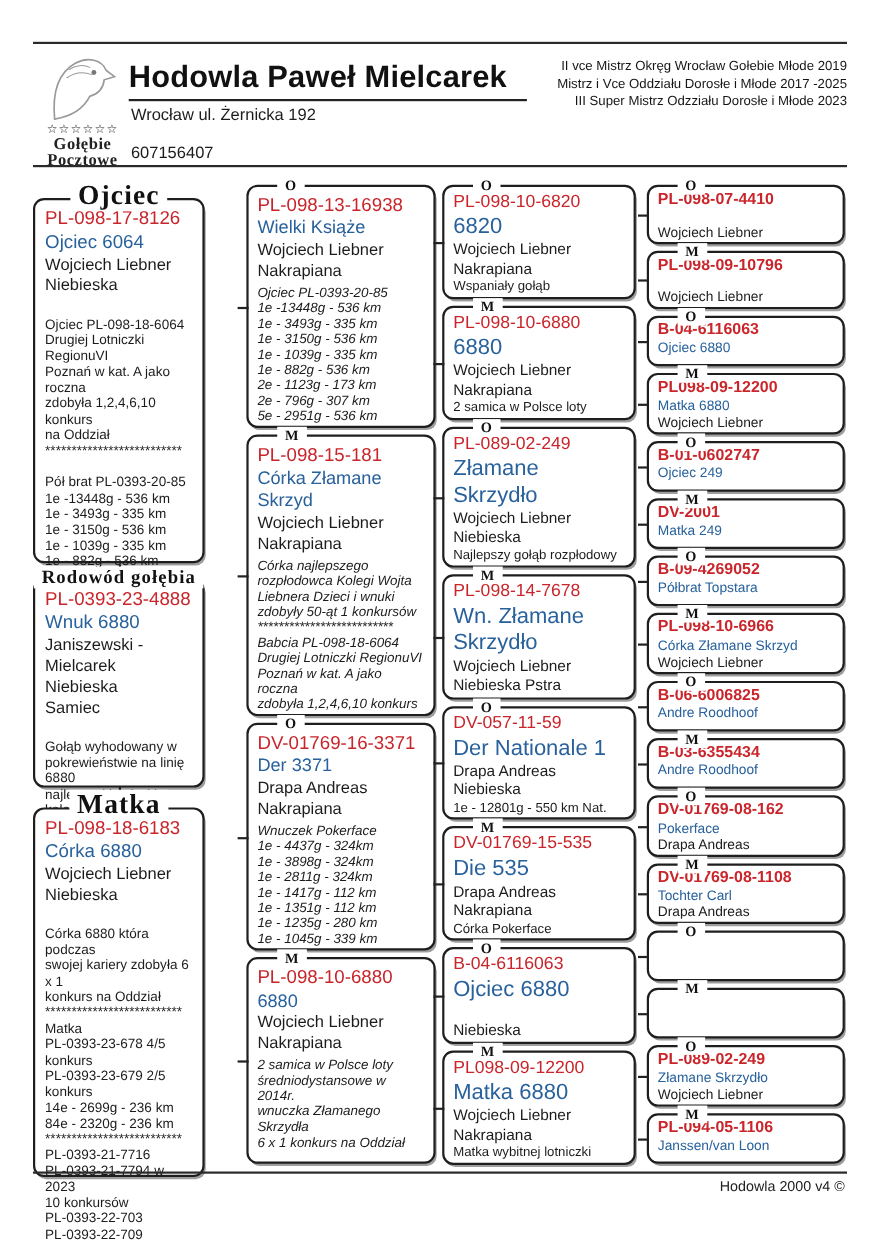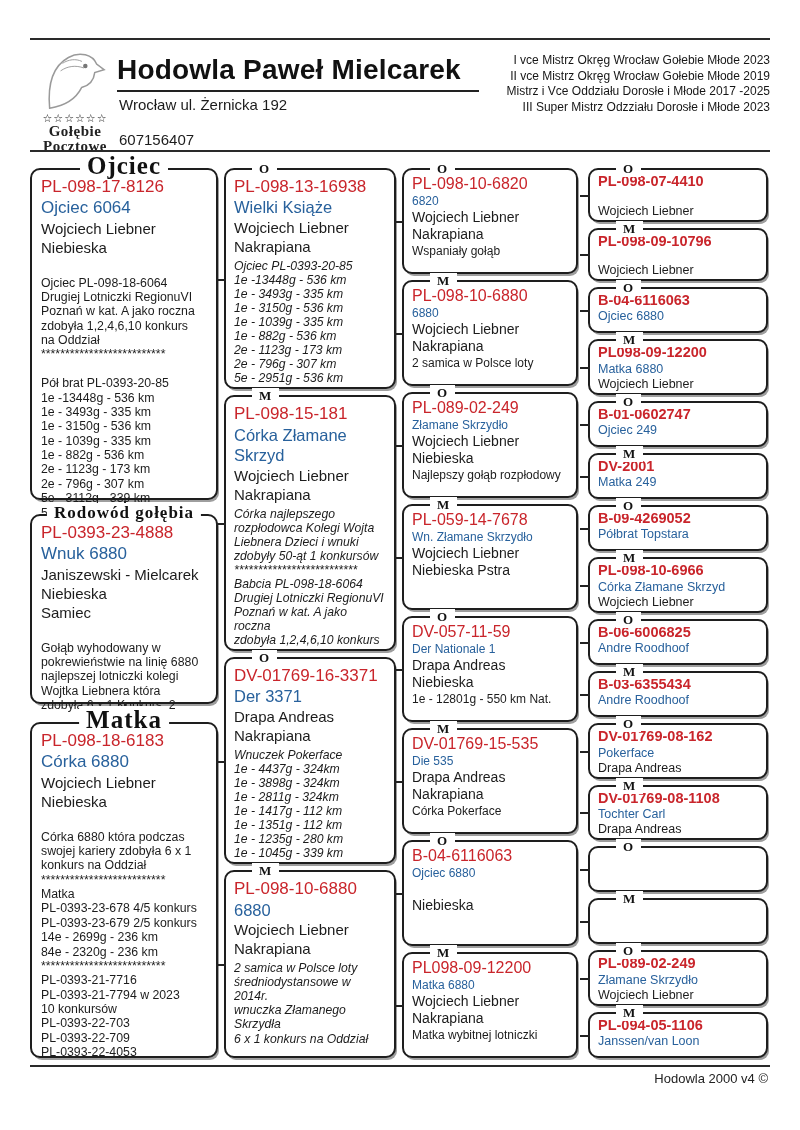--- a/index.html
+++ b/index.html
@@ -35,21 +35,21 @@
   }
   .p-label{
     position:absolute;top:-9px;left:26px;background:#fff;padding:0 7px;
     font-family:"Liberation Serif",serif;font-weight:bold;font-size:13px;color:#111;letter-spacing:1px;
   }
   .p-label:empty{display:none;}
   .ring{color:var(--red);}
   .pname{color:var(--blue);}
   .info{white-space:pre-line;overflow:hidden;}
   
-  #col1{position:absolute;left:30px;top:168px;width:188px;}
+  #col1{position:absolute;left:30px;top:180px;width:156px;}
   #col2,#col3,#col4{position:absolute;top:168px;height:890px;display:flex;flex-direction:column;gap:6px;}
   #col2{left:224px;width:172px;}
   #col3{left:402px;width:176px;}
   #col4{left:588px;width:180px;}
   .g2,.g3,.g4{flex:1 1 0;}
   
   .g2::before,.g3::before,.g4::before{
     content:"";position:absolute;left:-10px;top:50%;width:10px;height:0;border-top:2px solid #222;
   }
   
@@ -62,21 +62,21 @@
   #subject-box::before{content:"";position:absolute;left:50%;top:-15px;height:14px;border-left:2px solid #222;}
   #subject-box::after{content:"";position:absolute;left:50%;bottom:-23px;height:22px;border-left:2px solid #222;}
   
   .g2{padding:6px 8px 2px 8px;}
   .g2 .ring{font-size:17px;line-height:1.25;}
   .g2 .pname{font-size:16.5px;line-height:1.25;}
   .g2 .owner,.g2 .pcolor{font-size:15px;line-height:1.27;}
   .g2 .info{font-size:12.2px;line-height:1.15;margin-top:3px;font-style:italic;}
   
   .g3 .ring{font-size:16px;line-height:1.25;}
-  .g3 .pname{font-size:12px;line-height:1.22;}
+  .g3 .pname{font-size:20px;line-height:1.22;}
   .g3 .owner,.g3 .pcolor{font-size:14px;line-height:1.25;}
   .g3 .info{font-size:12px;line-height:1.2;}
   .g3 .owner:empty{min-height:1.15em;}
   
   .g4{padding:3px 7px 1px 8px;}
   .g4 .ring{font-size:14.5px;line-height:1.2;font-weight:bold;}
   .g4 .pname{font-size:12.5px;line-height:1.2;}
   .g4 .owner{font-size:12.5px;line-height:1.2;}
   .g4 .pname:empty{min-height:1.05em;}
   
@@ -101,21 +101,20 @@
     <div class="stars">☆☆☆☆☆☆</div>
     <div class="lname">Gołębie</div>
     <div class="lname">Pocztowe</div>
   </div>
 
   <div class="title">Hodowla Paweł Mielcarek</div>
   <div class="address">Wrocław ul. Żernicka 192</div>
   <div class="phone">607156407</div>
 
   <div class="achv">
-    <div>I vce Mistrz Okręg Wrocław Gołebie Młode 2023</div>
     <div>II vce Mistrz Okręg Wrocław Gołebie Młode 2019</div>
     <div>Mistrz i Vce Oddziału Dorosłe i Młode  2017 -2025</div>
     <div>III Super Mistrz Odzziału Dorosłe i Młode 2023</div>
   </div>
 
   <div class="rule" style="top:150px"></div>
 
   <div id="col1">
     <div class="p-box g1" id="father-box" style="height:332px">
       <span class="p-label big-label">Ojciec</span>
@@ -262,21 +261,21 @@
       <div class="p-box g3">
       <span class="p-label">O</span>
       <div class="ring">PL-089-02-249</div>
       <div class="pname">Złamane Skrzydło</div>
       <div class="owner">Wojciech Liebner</div>
       <div class="pcolor">Niebieska</div>
       <div class="info">Najlepszy gołąb rozpłodowy</div>
     </div>
       <div class="p-box g3">
       <span class="p-label">M</span>
-      <div class="ring">PL-059-14-7678</div>
+      <div class="ring">PL-098-14-7678</div>
       <div class="pname">Wn. Złamane Skrzydło</div>
       <div class="owner">Wojciech Liebner</div>
       <div class="pcolor">Niebieska Pstra</div>
       <div class="info"></div>
     </div>
       <div class="p-box g3">
       <span class="p-label">O</span>
       <div class="ring">DV-057-11-59</div>
       <div class="pname">Der Nationale 1</div>
       <div class="owner">Drapa Andreas</div>

